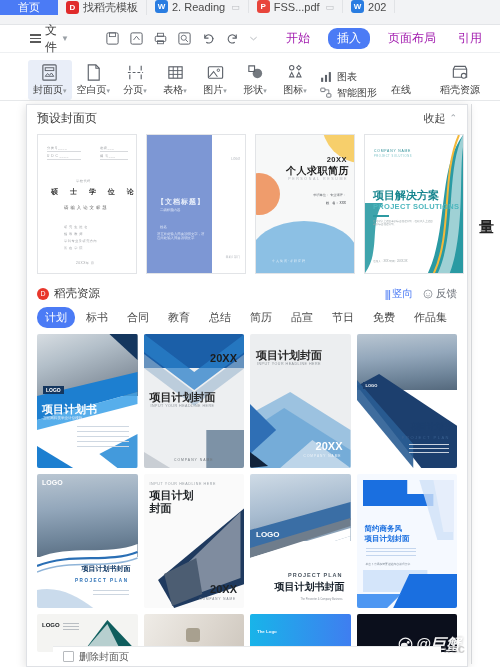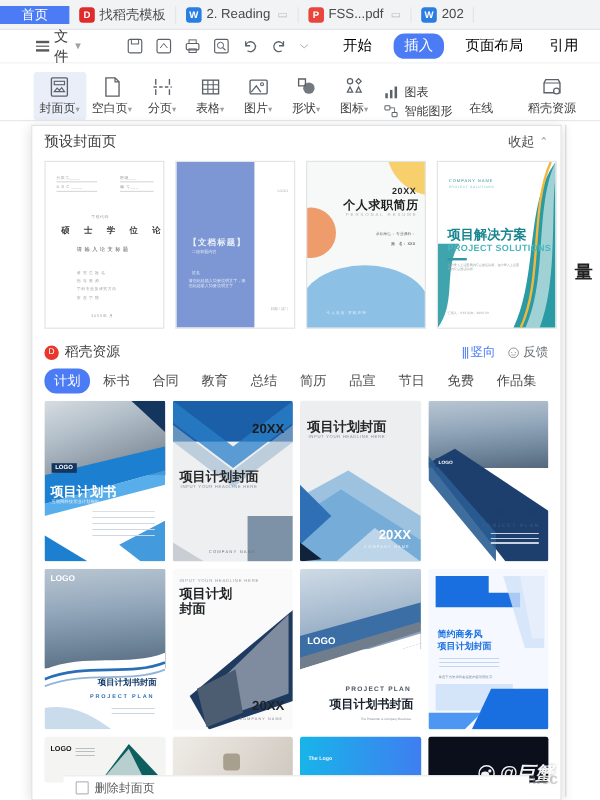--- a/index.html
+++ b/index.html
@@ -6,21 +6,21 @@
   html, body {
     width: 500px; height: 667px;
     font-family: "Liberation Sans", "DejaVu Sans", sans-serif;
     background: #ffffff;
     overflow: hidden;
   }
   #app { position: relative; width: 500px; height: 667px; background:#fff; }
 
   
   .tabbar {
-    display: flex; align-items: center;
+    display: flex; align-items: flex-start;
     height: 25px; background: #f2f3f5;
     border-bottom: 1px solid #e3e5e8;
   }
   .doctab {
     display: flex; align-items: center; gap: 4px;
     padding: 0 8px; font-size: 11px; color: #3c3c3c;
     white-space: nowrap; position: relative;
     border-right: 1px solid #e1e3e6;
     background: #f2f3f5;
   }
@@ -44,21 +44,21 @@
     padding-left: 30px; gap: 0px;
     border-bottom: 1px solid #eef0f2;
   }
   .filebtn { display:flex; align-items:center; gap:4px; margin-right:24px; color:#3d3d3d;}
   .hamb { display:inline-flex; flex-direction:column; gap:2px; }
   .hamb i { display:block; width:11px; height:1.4px; background:#5a5a5a; }
   .caret { font-size:8px; color:#9aa0a6; }
   .qicons { display:flex; align-items:center; gap:9px; margin: 0 12px; }
   .qicon { width: 15px; height: 15px; color:#5b6068; display:block;}
   .ribtabs { display:flex; align-items:center; gap:14px; margin-left:12px; font-size:12px;}
-  .ribtab { color:#000000; padding: 2px 4px; white-space:nowrap;}
+  .ribtab { color:#a21caf; padding: 2px 4px; white-space:nowrap;}
   .ribtab.active {
     background:#4b7bf5; color:#fff; border-radius:9px; padding: 2px 9px;
   }
 
   
   .ribbonrow {
     display:flex; align-items:flex-end; height: 48px;
     padding: 2px 0 0 28px; gap: 0px;
     border-bottom: 1px solid #e6e8ea; background:#fff;
   }

